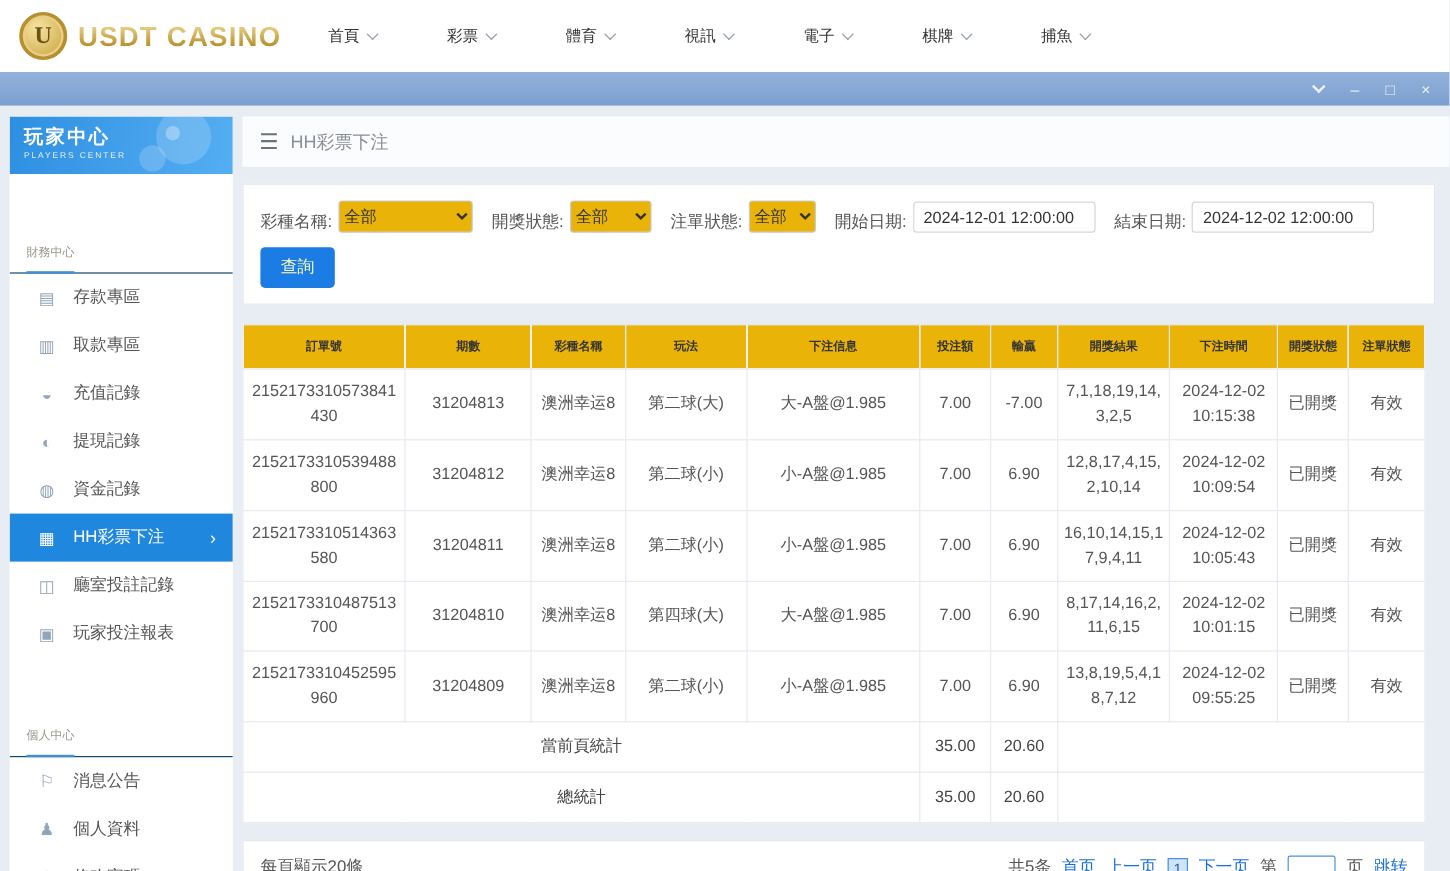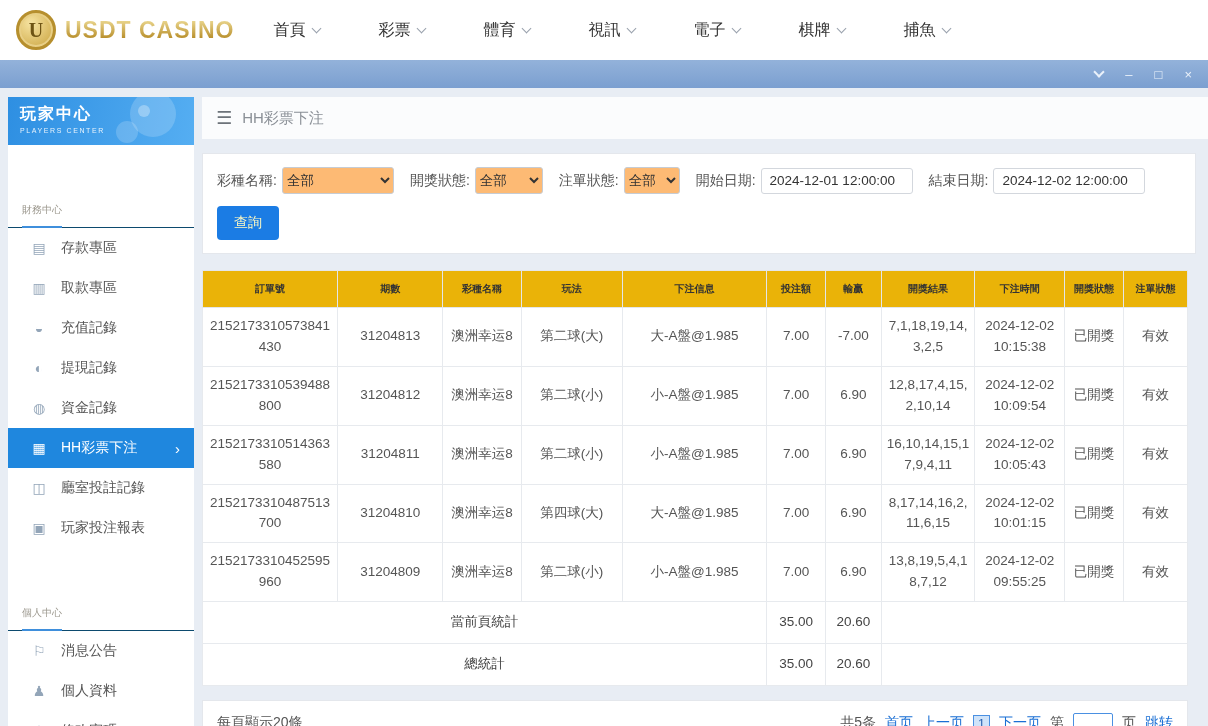--- a/index.html
+++ b/index.html
@@ -9,21 +9,21 @@
   
   .topbar { height:60px; background:#fff; display:flex; align-items:center; padding:0 16px; }
   .logo { display:flex; align-items:center; gap:9px; cursor:pointer; }
   .logo-circle { width:40px; height:40px; border-radius:50%; border:3px solid #b68f2e;
     background:radial-gradient(circle at 35% 30%, #f6e3a1, #c9a23c);
     box-shadow:inset 0 0 0 2px #e8cf86; color:#6e5414; font-weight:bold; font-size:20px;
     display:flex; align-items:center; justify-content:center; font-family:"Liberation Serif",serif; }
   .logo-text { font-size:23px; font-weight:800; letter-spacing:1px;
     background:linear-gradient(#f3e3a0,#a9790d); -webkit-background-clip:text; background-clip:text; color:transparent;text-align:right; }
   .topnav { display:flex; margin-left:10px; }
-  .nav-item { display:flex; align-items:center; padding:0 29px; height:60px; font-size:16px; color:#333;
+  .nav-item { display:flex; align-items:center; padding:0 29px; height:60px; font-size:13px; color:#333;
     text-decoration:none; cursor:pointer; }
   .chev { width:7px; height:7px; border-right:1.6px solid #98a1ac; border-bottom:1.6px solid #98a1ac;
     transform:rotate(45deg); margin-left:8px; margin-top:-4px; }
 
   
   .titlebar { height:28px; background:linear-gradient(#93b2da,#7b9fd0); display:flex; align-items:center;
     justify-content:flex-end; padding:0 16px; gap:22px; }
   .win-btn { color:#eaf1fa; font-size:13px; line-height:1; cursor:pointer; }
   .chev-down { width:8px; height:8px; border-right:2px solid #eaf1fa; border-bottom:2px solid #eaf1fa;
     transform:rotate(45deg); margin-top:-4px; cursor:pointer; }
@@ -49,24 +49,24 @@
   .side-item.active .s-icon { color:#fff; }
   .s-chev { margin-left:auto; font-size:15px; color:#fff; }
 
   .main { flex:1; margin-left:8px; display:flex; flex-direction:column; min-width:0; }
   .breadcrumb { height:42px; background:#fbfcfd; display:flex; align-items:center; padding:0 14px; gap:10px;
     color:#8a8f96; font-size:15px; flex-shrink:0; }
   .hamburger { font-size:18px; color:#6d737a; cursor:pointer; }
 
   .content { padding-top:14px; }
   .filter-card { background:#fff; border:1px solid #e4e7ec; margin-right:12px; padding:13px 14px; }
-  .filter-row { display:flex; align-items:center; flex-wrap:wrap; font-size:14px; color:#555; }
+  .filter-row { display:flex; align-items:flex-end; flex-wrap:wrap; font-size:14px; color:#555; }
   .filter-row label { margin-right:5px; }
   .gap { margin-right:16px; }
-  select { height:27px; border:1px solid #c6ccd4; border-radius:3px; background:#fdba74; font-size:13.5px; color:#333; }
+  select { height:27px; border:1px solid #c6ccd4; border-radius:3px; background:#eab308; font-size:13.5px; color:#333; }
   .sel-lottery { width:112px; } .sel-draw { width:68px; } .sel-order { width:56px; }
   .date-input { width:152px; height:26px; border:1px solid #d3d7dd; border-radius:3px; font-size:13.5px;
     color:#333; padding:0 8px; }
   .btn-row { margin-top:12px; }
   .search-btn { background:#1b7ce4; color:#fef9c3; border:none; border-radius:4px; padding:8px 17px;
     font-size:14px; cursor:pointer; }
 
   .table-card { margin:16px 20px 0 0; }
   table { width:100%; border-collapse:collapse; table-layout:fixed; background:#fff; }
   th { background:#eab308; border:1px solid #e3e6ea; padding:11px 2px; font-size:10px; color:#333;

